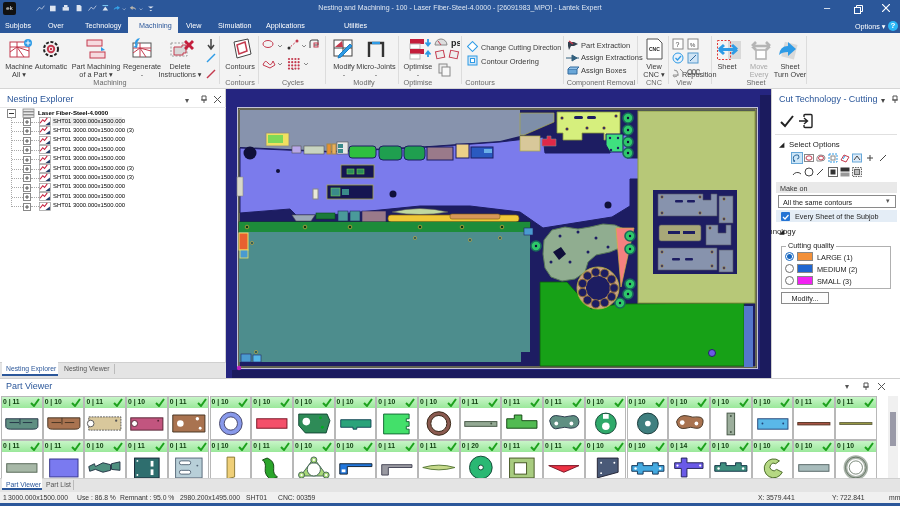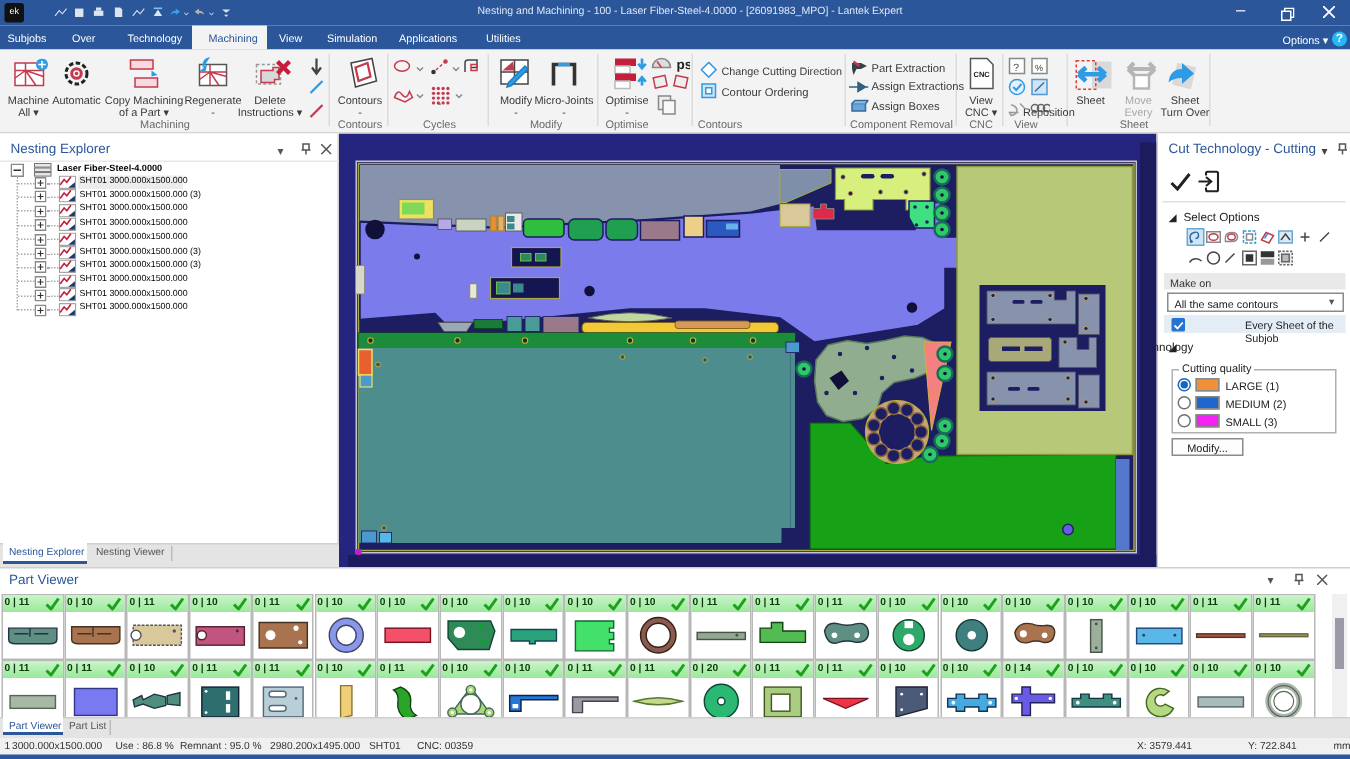--- a/index.html
+++ b/index.html
@@ -38,21 +38,21 @@
 <svg class="abs" style="left:882px;top:4px" width="8" height="8" viewBox="0 0 8 8">
       <path d="M0 0 L8 8 M8 0 L0 8" stroke="#fff" stroke-width="1.2"></path>
     </svg>
 <div class="abs" style="left:0;top:17px;width:900px;height:16px;background:#2b579a"></div>
 <div class="abs wt" style="left:5px;top:21px;font-size:7.2px">Subjobs</div>
 <div class="abs wt" style="left:48px;top:21px;font-size:7.2px">Over</div>
 <div class="abs wt" style="left:85px;top:21px;font-size:7.2px">Technology</div>
 <div class="abs wt" style="left:186px;top:21px;font-size:7.2px">View</div>
 <div class="abs wt" style="left:218px;top:21px;font-size:7.2px">Simulation</div>
 <div class="abs wt" style="left:266px;top:21px;font-size:7.2px">Applications</div>
-<div class="abs wt" style="left:324px;top:21px;font-size:7.2px">Utilities</div>
+<div class="abs wt" style="left:344px;top:21px;font-size:7.2px">Utilities</div>
 <div class="abs" style="left:128px;top:17px;width:50px;height:16px;background:#f3f3f3"></div>
 <div class="abs" style="left:139px;top:21px;font-size:7.2px;color:#2b579a">Machining</div>
 <div class="abs wt" style="left:855px;top:22px;font-size:7.2px">Options ▾</div>
 <div class="abs" style="left:888px;top:21px;width:10px;height:10px;border-radius:5px;background:#29b6f6;color:#fff;font-size:8px;text-align:center;line-height:10px;font-weight:bold">?</div>
 <div class="abs" style="left:0;top:33px;width:900px;height:56px;background:#f3f3f3;border-bottom:1px solid #d5d5d5"></div>
 <div class="abs" style="left:219px;top:36px;width:1px;height:48px;background:#dcdcdc"></div>
 <div class="abs" style="left:258px;top:36px;width:1px;height:48px;background:#dcdcdc"></div>
 <div class="abs" style="left:325px;top:36px;width:1px;height:48px;background:#dcdcdc"></div>
 <div class="abs" style="left:398px;top:36px;width:1px;height:48px;background:#dcdcdc"></div>
 <div class="abs" style="left:461px;top:36px;width:1px;height:48px;background:#dcdcdc"></div>
@@ -83,21 +83,21 @@
 <circle cx="10" cy="10" r="7" fill="none" stroke="#222" stroke-width="2" stroke-dasharray="3 1.6"></circle>
 <circle cx="10" cy="10" r="3.2" fill="none" stroke="#c43a4e" stroke-width="2"></circle>
 <circle cx="10" cy="10" r="1.2" fill="#c43a4e"></circle>
 </svg>
 <div class="abs" style="left:6px;top:62px;width:90px;text-align:center;font-size:7.3px;color:#3b3b3b">Automatic</div>
 <svg class="abs" style="left:85px;top:39px" width="24" height="20" viewBox="0 0 24 20">
 <rect x="2" y="1" width="15" height="6" fill="#f6dadf" stroke="#c43a4e"></rect>
 <rect x="5" y="13" width="15" height="6" fill="#f6dadf" stroke="#c43a4e"></rect>
 <path d="M16 8 l4 3 l-4 1 z" fill="#2e9be6"></path>
 </svg>
-<div class="abs" style="left:51px;top:62px;width:90px;text-align:center;font-size:7.3px;color:#3b3b3b">Copy Machining</div>
+<div class="abs" style="left:51px;top:62px;width:90px;text-align:center;font-size:7.3px;color:#3b3b3b">Part Machining</div>
     <div class="abs" style="left:51px;top:70px;width:90px;text-align:center;font-size:7.3px;color:#3b3b3b">of a Part ▾</div>
 <svg class="abs" style="left:130px;top:38px" width="24" height="21" viewBox="0 0 24 21">
 <rect x="3" y="5" width="18" height="14" fill="#fff" stroke="#555"></rect>
 <path d="M3 10 h18 M10 5 v14 M3 15 l7 -5 M10 10 l6 9 M10 10 l11 3" stroke="#c43a4e" fill="none"></path>
 <path d="M10 0 q-6 1 -5 7 l3 -2 l-1 5 l-4 -1 l2 -1" fill="#2e9be6"></path>
 </svg>
 <div class="abs" style="left:97px;top:62px;width:90px;text-align:center;font-size:7.3px;color:#3b3b3b">Regenerate</div>
     <div class="abs" style="left:97px;top:70px;width:90px;text-align:center;font-size:7.3px;color:#3b3b3b">-</div>
 <svg class="abs" style="left:170px;top:39px" width="26" height="20" viewBox="0 0 26 20">
 <rect x="1" y="4" width="16" height="13" fill="none" stroke="#999" stroke-dasharray="2 1.5"></rect>
@@ -458,21 +458,21 @@
 <div class="abs" style="left:776px;top:182px;width:121px;height:11px;background:#e9e9e9"></div>
 <div class="abs" style="left:780px;top:184px;font-size:7.2px;color:#333">Make on</div>
 <div class="abs" style="left:778px;top:195px;width:118px;height:13px;background:#fff;border:1px solid #8a8a8a"></div>
 <div class="abs" style="left:783px;top:198px;font-size:7.2px;color:#222">All the same contours</div>
 <div class="abs" style="left:886px;top:197px;font-size:7px;color:#555">▾</div>
 <div class="abs" style="left:776px;top:210px;width:121px;height:12px;background:#e4edf6"></div>
 <div class="abs" style="left:781px;top:212px;width:9px;height:9px;background:#2574d4;border-radius:1px"></div>
 <svg class="abs" style="left:782px;top:213px" width="7" height="7" viewBox="0 0 7 7">
       <path d="M1 4 l2 2 l3.5 -4" stroke="#fff" fill="none" stroke-width="1.2"></path>
     </svg>
-<div class="abs" style="left:830px;top:212px;font-size:7.2px;color:#222">Every Sheet of the Subjob</div>
+<div class="abs" style="left:795px;top:212px;font-size:7.2px;color:#222">Every Sheet of the Subjob</div>
 <div class="abs" style="left:779px;top:228px;font-size:7px;color:#222">◢</div>
 <div class="abs" style="left:742px;top:227px;font-size:7.8px;color:#222">Cut Technology</div>
 <div class="abs" style="left:781px;top:246px;width:110px;height:43px;border:1px solid #b0b0b0"></div>
 <div class="abs" style="left:786px;top:241px;font-size:7.3px;color:#222;background:#fff;padding:0 2px">Cutting quality</div>
 <div class="abs" style="left:785px;top:252px;width:9px;height:9px;border-radius:50%;border:1px solid #1566c0;background:#fff"></div>
 <div class="abs" style="left:787px;top:254px;width:5px;height:5px;border-radius:50%;background:#1566c0"></div>
 <div class="abs" style="left:797px;top:252px;width:16px;height:9px;background:#f2903a;border:1px solid #888"></div>
 <div class="abs" style="left:817px;top:253px;font-size:7.3px;color:#222">LARGE (1)</div>
 <div class="abs" style="left:785px;top:264px;width:9px;height:9px;border-radius:50%;border:1px solid #707070;background:#fff"></div>
 <div class="abs" style="left:797px;top:264px;width:16px;height:9px;background:#1f66d0;border:1px solid #888"></div>

